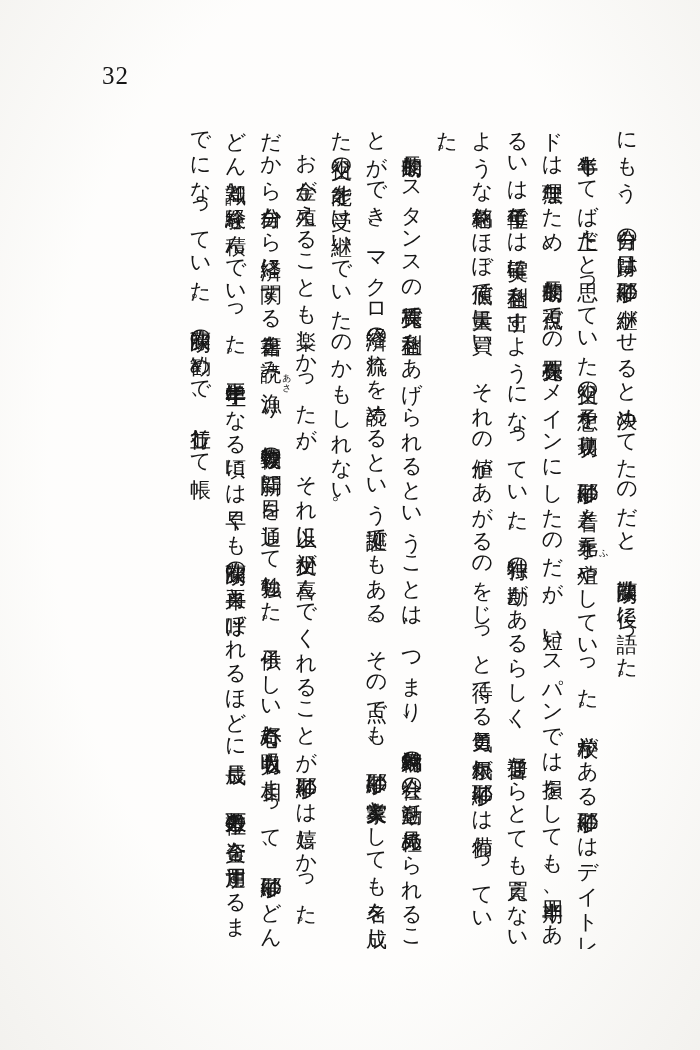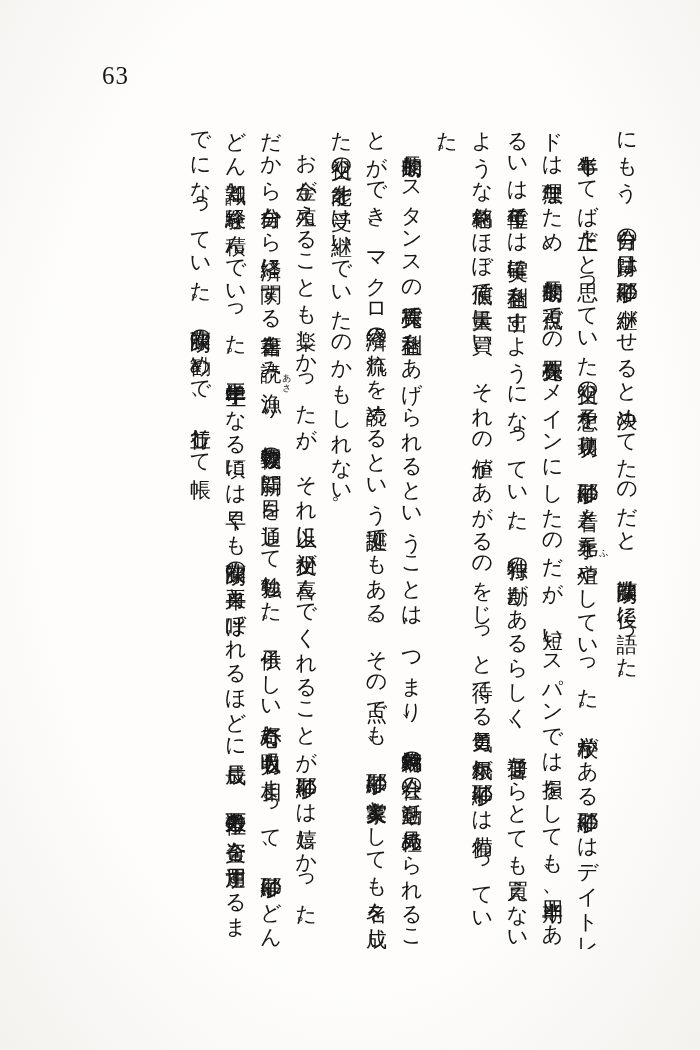--- a/index.html
+++ b/index.html
@@ -55,20 +55,20 @@
   ruby rt {
     font-size: 9px;
     letter-spacing: 0;
     line-height: 1;
   }
 </style>
 </head>
 <body style="background: rgb(252, 251, 248); color: rgb(22, 22, 22);">
 
 <div class="page">
-  <div class="page-number">63</div>
+  <div class="page-number">32</div>
   <div class="text-block">
       <p class="para">にもう、自分の跡目は紗耶子に継がせると決めてたのだと、藤次朗は後に語った。</p>
       <p class="para indent">半年もてば上々だと思っていた祖父の予想を裏切り、紗耶子は着々と元手を<ruby>殖<rt>ふ</rt></ruby>やしていった。学校がある紗耶子にはデイトレードは無理なため、長期的な視点での株売買をメインにしたのだが、短いスパンでは損をしても、四半期、あるいは年単位では確実に利益を出すようになっていた。独特の勘があるらしく、普通ならとても買えないような銘柄をほぼ底値で大量に買い、それの値があがるのをじっと待てる勇気と根気が紗耶子には備わっていた。</p>
       <p class="para indent">長期的なスタンスの株売買で利益をあげられるということは、つまり、対象銘柄の会社の活動を見極められることができ、マクロ経済の流れを読めるという証拠でもある。その点でも、紗耶子は実業家としても名を成した祖父の才能を受け継いでいたのかもしれない。</p>
       <p class="para indent">お金が殖えることも楽しかったが、それ以上に祖父が喜んでくれることが紗耶子には嬉しかった。だから自分から経済に関する書籍を読み<ruby>漁<rt>あさ</rt></ruby>り、毎朝複数の新聞に目を通して勉強した。子供らしい好奇心と吸収力も相まって、紗耶子はどんどん知識と経験を積んでいった。中学三年生になる頃には早くも藤次朗の再来と呼ばれるほどに成長し、数千万単位の資金を運用するまでになっていた。藤次朗の勧めで、並行して帳</p>
     </div>
 </div>
 
 </body></html>

